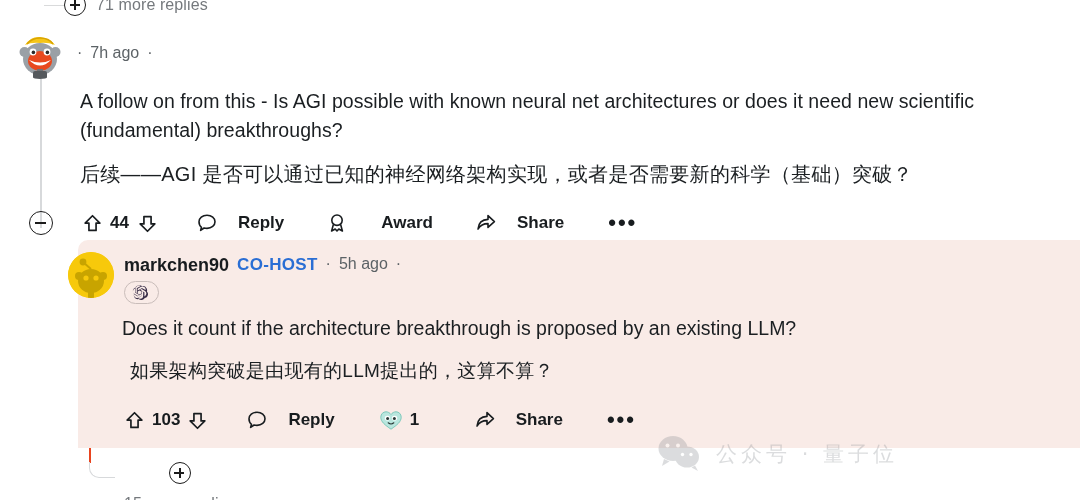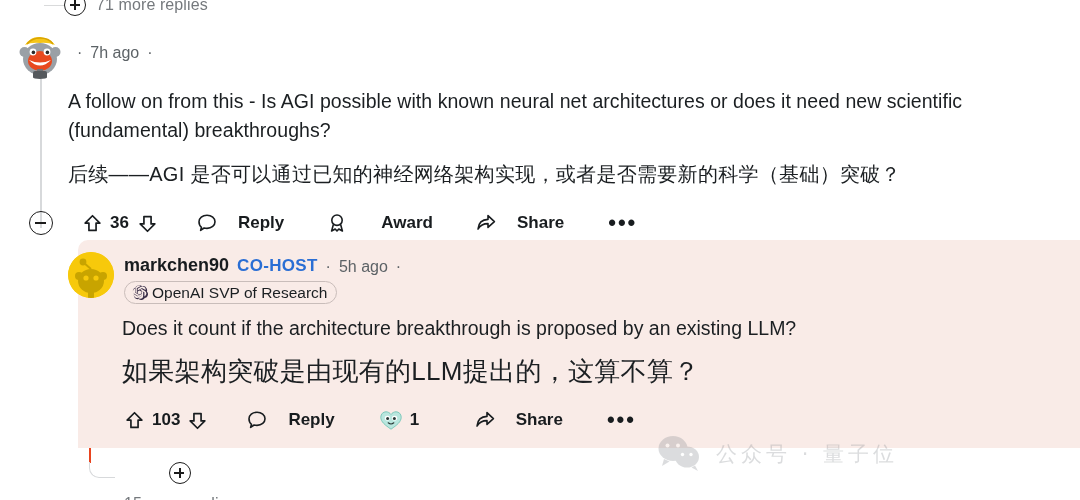--- a/index.html
+++ b/index.html
@@ -74,21 +74,21 @@
     display: flex; align-items: baseline; gap: 8px;
   }
   .username {
     font-size: 19px; font-weight: bold; color: #181c1f;
     letter-spacing: .1px;
   }
   .meta-dot { font-size: 16px; color: #5c6266; }
   .meta-time { font-size: 16px; color: #5c6266; }
 
   .c1-body {
-    position: absolute; left: 68px; top: 87px;
+    position: absolute; left: 80px; top: 87px;
     width: 930px;
   }
   .body-en {
     font-size: 19.5px; line-height: 29px; color: #1b1f22;
     letter-spacing: .05px;
   }
   .body-zh {
     font-size: 20px; line-height: 30px; color: #1b1f22;
     margin-top: 14px; letter-spacing: .3px;
   }
@@ -118,37 +118,37 @@
 
   
   .c2-card {
     position: absolute; left: 78px; top: 240px;
     width: 1002px; height: 208px;
     background: #f9ebe7;
     border-top-left-radius: 10px;
   }
   .c2-header {
     position: absolute; left: 124px; top: 255px;
-    display: flex; align-items: flex-end; gap: 8px;
+    display: flex; align-items: flex-start; gap: 8px;
   }
   .username2 { font-size: 18px; font-weight: bold; color: #181c1f; }
   .cohost {
     font-size: 17px; font-weight: bold; color: #2a6ed4; letter-spacing: .3px;
   }
   .flair {
     position: absolute; left: 124px; top: 281px;
     display: inline-flex; align-items: center; gap: 3px;
     border: 1px solid #c9bdba; border-radius: 13px;
     padding: 2px 9px 2px 6px; height: 23px;
     background: transparent;
   }
   .flair-text { font-size: 15.5px; color: #1b1f22; }
   .c2-body { position: absolute; left: 122px; top: 314px; width: 860px; }
   .body2-en { font-size: 19.5px; line-height: 28px; color: #1b1f22; }
-  .body2-zh { font-size: 26px; line-height: 30px; color: #1b1f22; margin-top: 14px; letter-spacing: .3px; }
+  .body2-zh { font-size: 19px; line-height: 30px; color: #1b1f22; margin-top: 14px; letter-spacing: .3px; margin-left: 8px; }
 
   .award-chip { display: flex; align-items: center; gap: 7px; }
 
   
   .more-replies-bottom {
     position: absolute; left: 124px; top: 462px;
     display: flex; align-items: center; gap: 11px; height: 26px; flex-direction: column;
   }
 
   
@@ -208,21 +208,21 @@
   </div>
 
   <div class="actionbar" style="left:29px; top:211px;">
 
     <div class="collapse-btn"></div>
 
     <div class="act" style="margin-left:29px;">
       <svg class="ico" width="21" height="21" viewBox="0 0 20 20">
         <path d="M10 2.6 L17 9.6 h-3.6 v7 h-6.8 v-7 H3 z" fill="none" stroke="#181c1f" stroke-width="1.6" stroke-linejoin="round"></path>
       </svg>
-      <span class="votecount">36</span>
+      <span class="votecount">44</span>
       <svg class="ico" width="21" height="21" viewBox="0 0 20 20">
         <path d="M10 17.4 L17 10.4 h-3.6 v-7 h-6.8 v7 H3 z" fill="none" stroke="#181c1f" stroke-width="1.6" stroke-linejoin="round"></path>
       </svg>
     </div>
 
     <div class="act" style="margin-left:38px;">
       <svg class="ico" width="22" height="22" viewBox="0 0 22 22">
         <path d="M11 3.2 c4.6 0 8 2.9 8 6.6 c0 3.7 -3.4 6.6 -8 6.6 c-1 0 -2 -0.15 -2.9 -0.42 L4.6 18.4 l0.9 -3.1 C3.9 14.1 3 12.1 3 9.8 C3 6.1 6.4 3.2 11 3.2z" fill="none" stroke="#181c1f" stroke-width="1.6" stroke-linejoin="round"></path>
       </svg>
       <span class="act-label">Reply</span>
@@ -269,21 +269,20 @@
     <span class="cohost">CO-HOST</span>
     <span class="meta-dot">·</span>
     <span class="meta-time">5h ago</span>
     <span class="meta-dot">·</span>
   </div>
 
   <div class="flair">
     <svg class="ico" width="18" height="18" viewBox="0 0 24 24">
       <path d="M21.2 9.9a5.3 5.3 0 0 0-.5-4.4 5.4 5.4 0 0 0-5.8-2.6A5.3 5.3 0 0 0 6.8 4.2 5.3 5.3 0 0 0 3.3 6.8a5.4 5.4 0 0 0 .7 6.3 5.3 5.3 0 0 0 .5 4.4 5.4 5.4 0 0 0 5.8 2.6 5.3 5.3 0 0 0 8.1-1.3 5.3 5.3 0 0 0 3.5-2.6 5.4 5.4 0 0 0-.7-6.3zM12 19.6a4 4 0 0 1-2.6-.9l.1-.1 4.4-2.5a.7.7 0 0 0 .4-.6V9.3l1.9 1.1v5.1a4 4 0 0 1-4.2 4.1zM4.4 16.3a4 4 0 0 1-.5-2.7l.1.1 4.4 2.5a.7.7 0 0 0 .7 0l5.4-3.1v2.2l-4.5 2.6a4 4 0 0 1-5.6-1.6zM3.3 7.7a4 4 0 0 1 2.1-1.8v5.2a.7.7 0 0 0 .4.6l5.3 3.1-1.9 1.1-4.4-2.6a4 4 0 0 1-1.5-5.6zM17.6 11l-5.4-3.2 1.9-1.1 4.4 2.6a4 4 0 0 1-.6 7.2v-5.2a.7.7 0 0 0-.3-.6zM19.5 8.2l-.1-.1-4.4-2.6a.7.7 0 0 0-.7 0L8.9 8.6V6.4l4.5-2.6a4 4 0 0 1 6 4.1zM7.9 12.1L6 11V5.9a4 4 0 0 1 6.6-3.1l-.1.1-4.4 2.5a.7.7 0 0 0-.4.6zm1-2.2l2.4-1.4 2.4 1.4v2.8l-2.4 1.4-2.4-1.4z" fill="#3b2f49"></path>
     </svg>
-    <span class="flair-text">OpenAI SVP of Research</span>
   </div>
 
   <div class="c2-body">
     <div class="body2-en">Does it count if the architecture breakthrough is proposed by an existing LLM?</div>
     <div class="body2-zh">如果架构突破是由现有的LLM提出的，这算不算？</div>
   </div>
 
   <div class="actionbar" style="left:124px; top:409px;">
 
     <div class="act">

